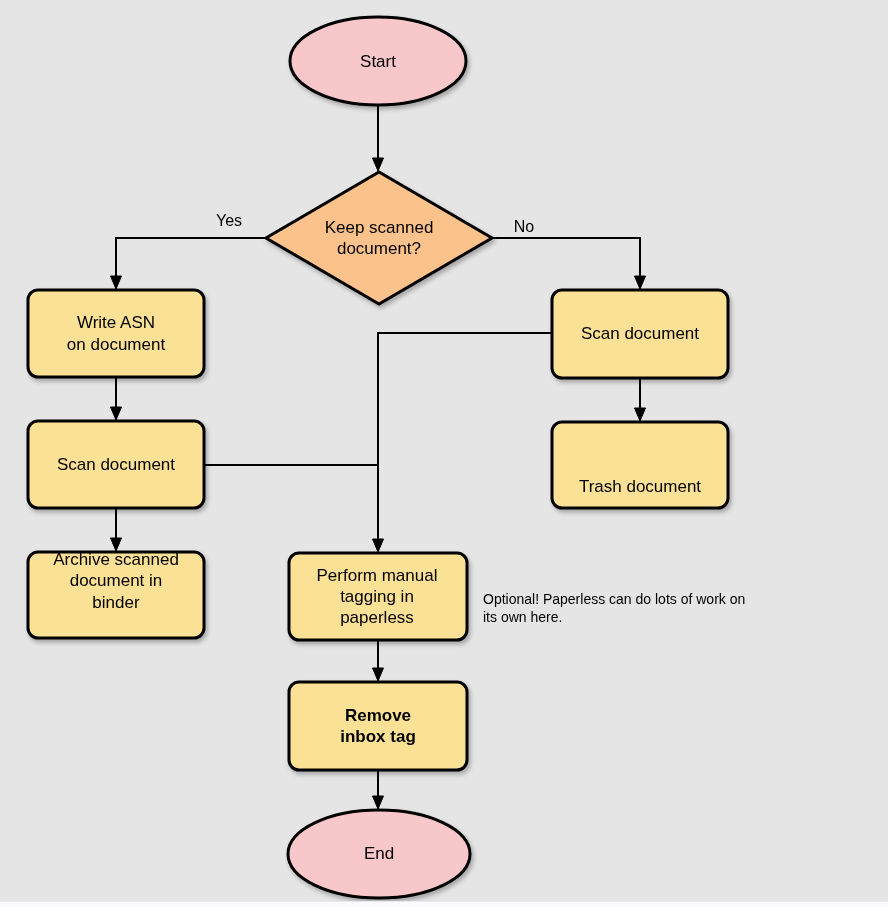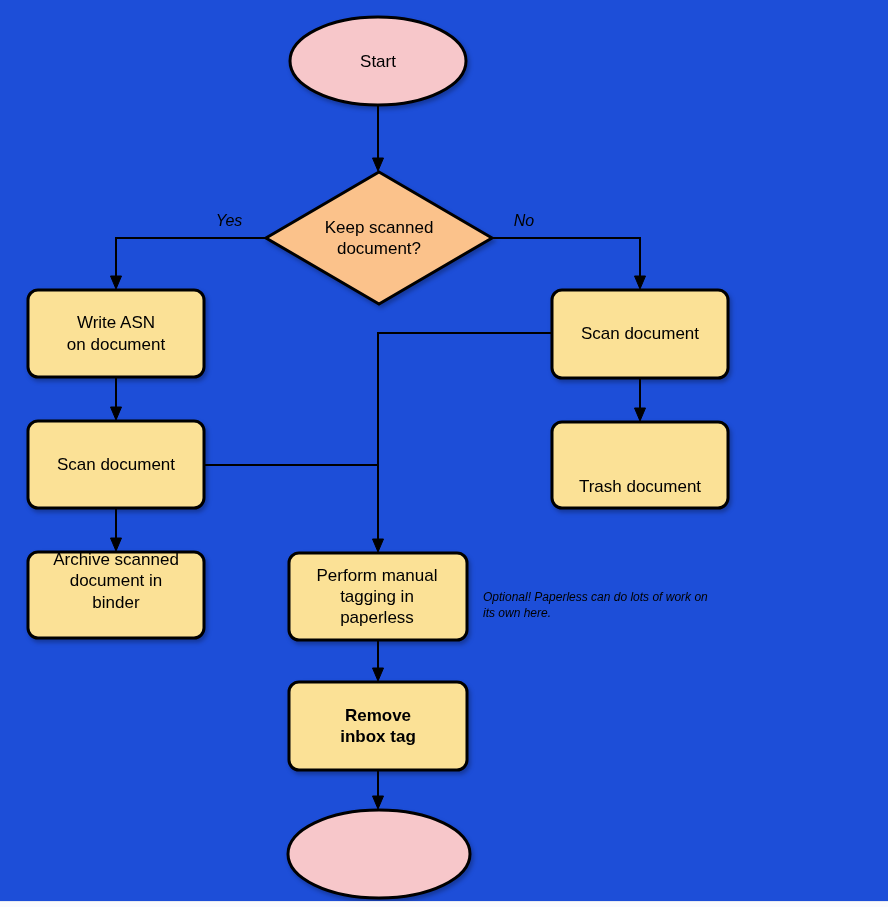--- a/index.html
+++ b/index.html
@@ -1,20 +1,20 @@
 <!DOCTYPE html>
 <html><head>
 <meta charset="utf-8">
 <style>
   html, body { margin: 0; padding: 0; background: #ffffff; }
   .canvas {
     position: relative;
     width: 888px;
     height: 907px;
-    background: #1d4ed8;
+    background: #e5e5e5;
     font-family: "Liberation Sans", sans-serif;
     overflow: hidden;
   }
   svg.diagram { position: absolute; left: 0; top: 0; display: block; }
   .shape {
     stroke: #000000;
     stroke-width: 3;
     filter: drop-shadow(2px 3px 2px rgba(0,0,0,0.28));
   }
   .edge { fill: none; stroke: #000000; stroke-width: 2; }
@@ -29,26 +29,24 @@
     font-size: 17px;
     line-height: 1.24;
     color: #000000;
   }
   .edge-label {
     position: absolute;
     font-size: 16px;
     color: #000000;
     text-align: center;
     line-height: 1;
-    font-style: italic;
   }
   .note-text {
     position: absolute;
-    font-style: italic;
-    font-size: 12px;
+    font-size: 14px;
     line-height: 1.3;
     color: #000000;
     white-space: pre-line;
   }
   .page-edge {
     position: absolute;
     left: 0;
     top: 901px;
     width: 888px;
     height: 6px;
@@ -130,23 +128,24 @@
 
   <div class="node-label" style="left:552px; top:422px; width:176px; height:86px;margin-top:22px;">Trash document</div>
 
   <div class="node-label" style="left:289px; top:553px; width:176px; height:87px;">Perform manual
 tagging in
 paperless</div>
 
   <div class="node-label" style="left:289px; top:682px; width:178px; height:88px;font-weight:bold;">Remove
 inbox tag</div>
 
+  <div class="node-label" style="left:288px; top:811px; width:182px; height:86px;">End</div>
 
   <div class="edge-label" style="left:199px; top:213px; width:60px;">Yes</div>
 
-  <div class="edge-label" style="left:494px; top:213px; width:60px;text-align:center;">No</div>
+  <div class="edge-label" style="left:494px; top:219px; width:60px;text-align:center;">No</div>
 
   <div class="note-text" style="left:483px; top:590px; width:400px;">Optional! Paperless can do lots of work on
 its own here.</div>
 
   <div class="page-edge"></div>
 
 </div>
 
 </body></html>

